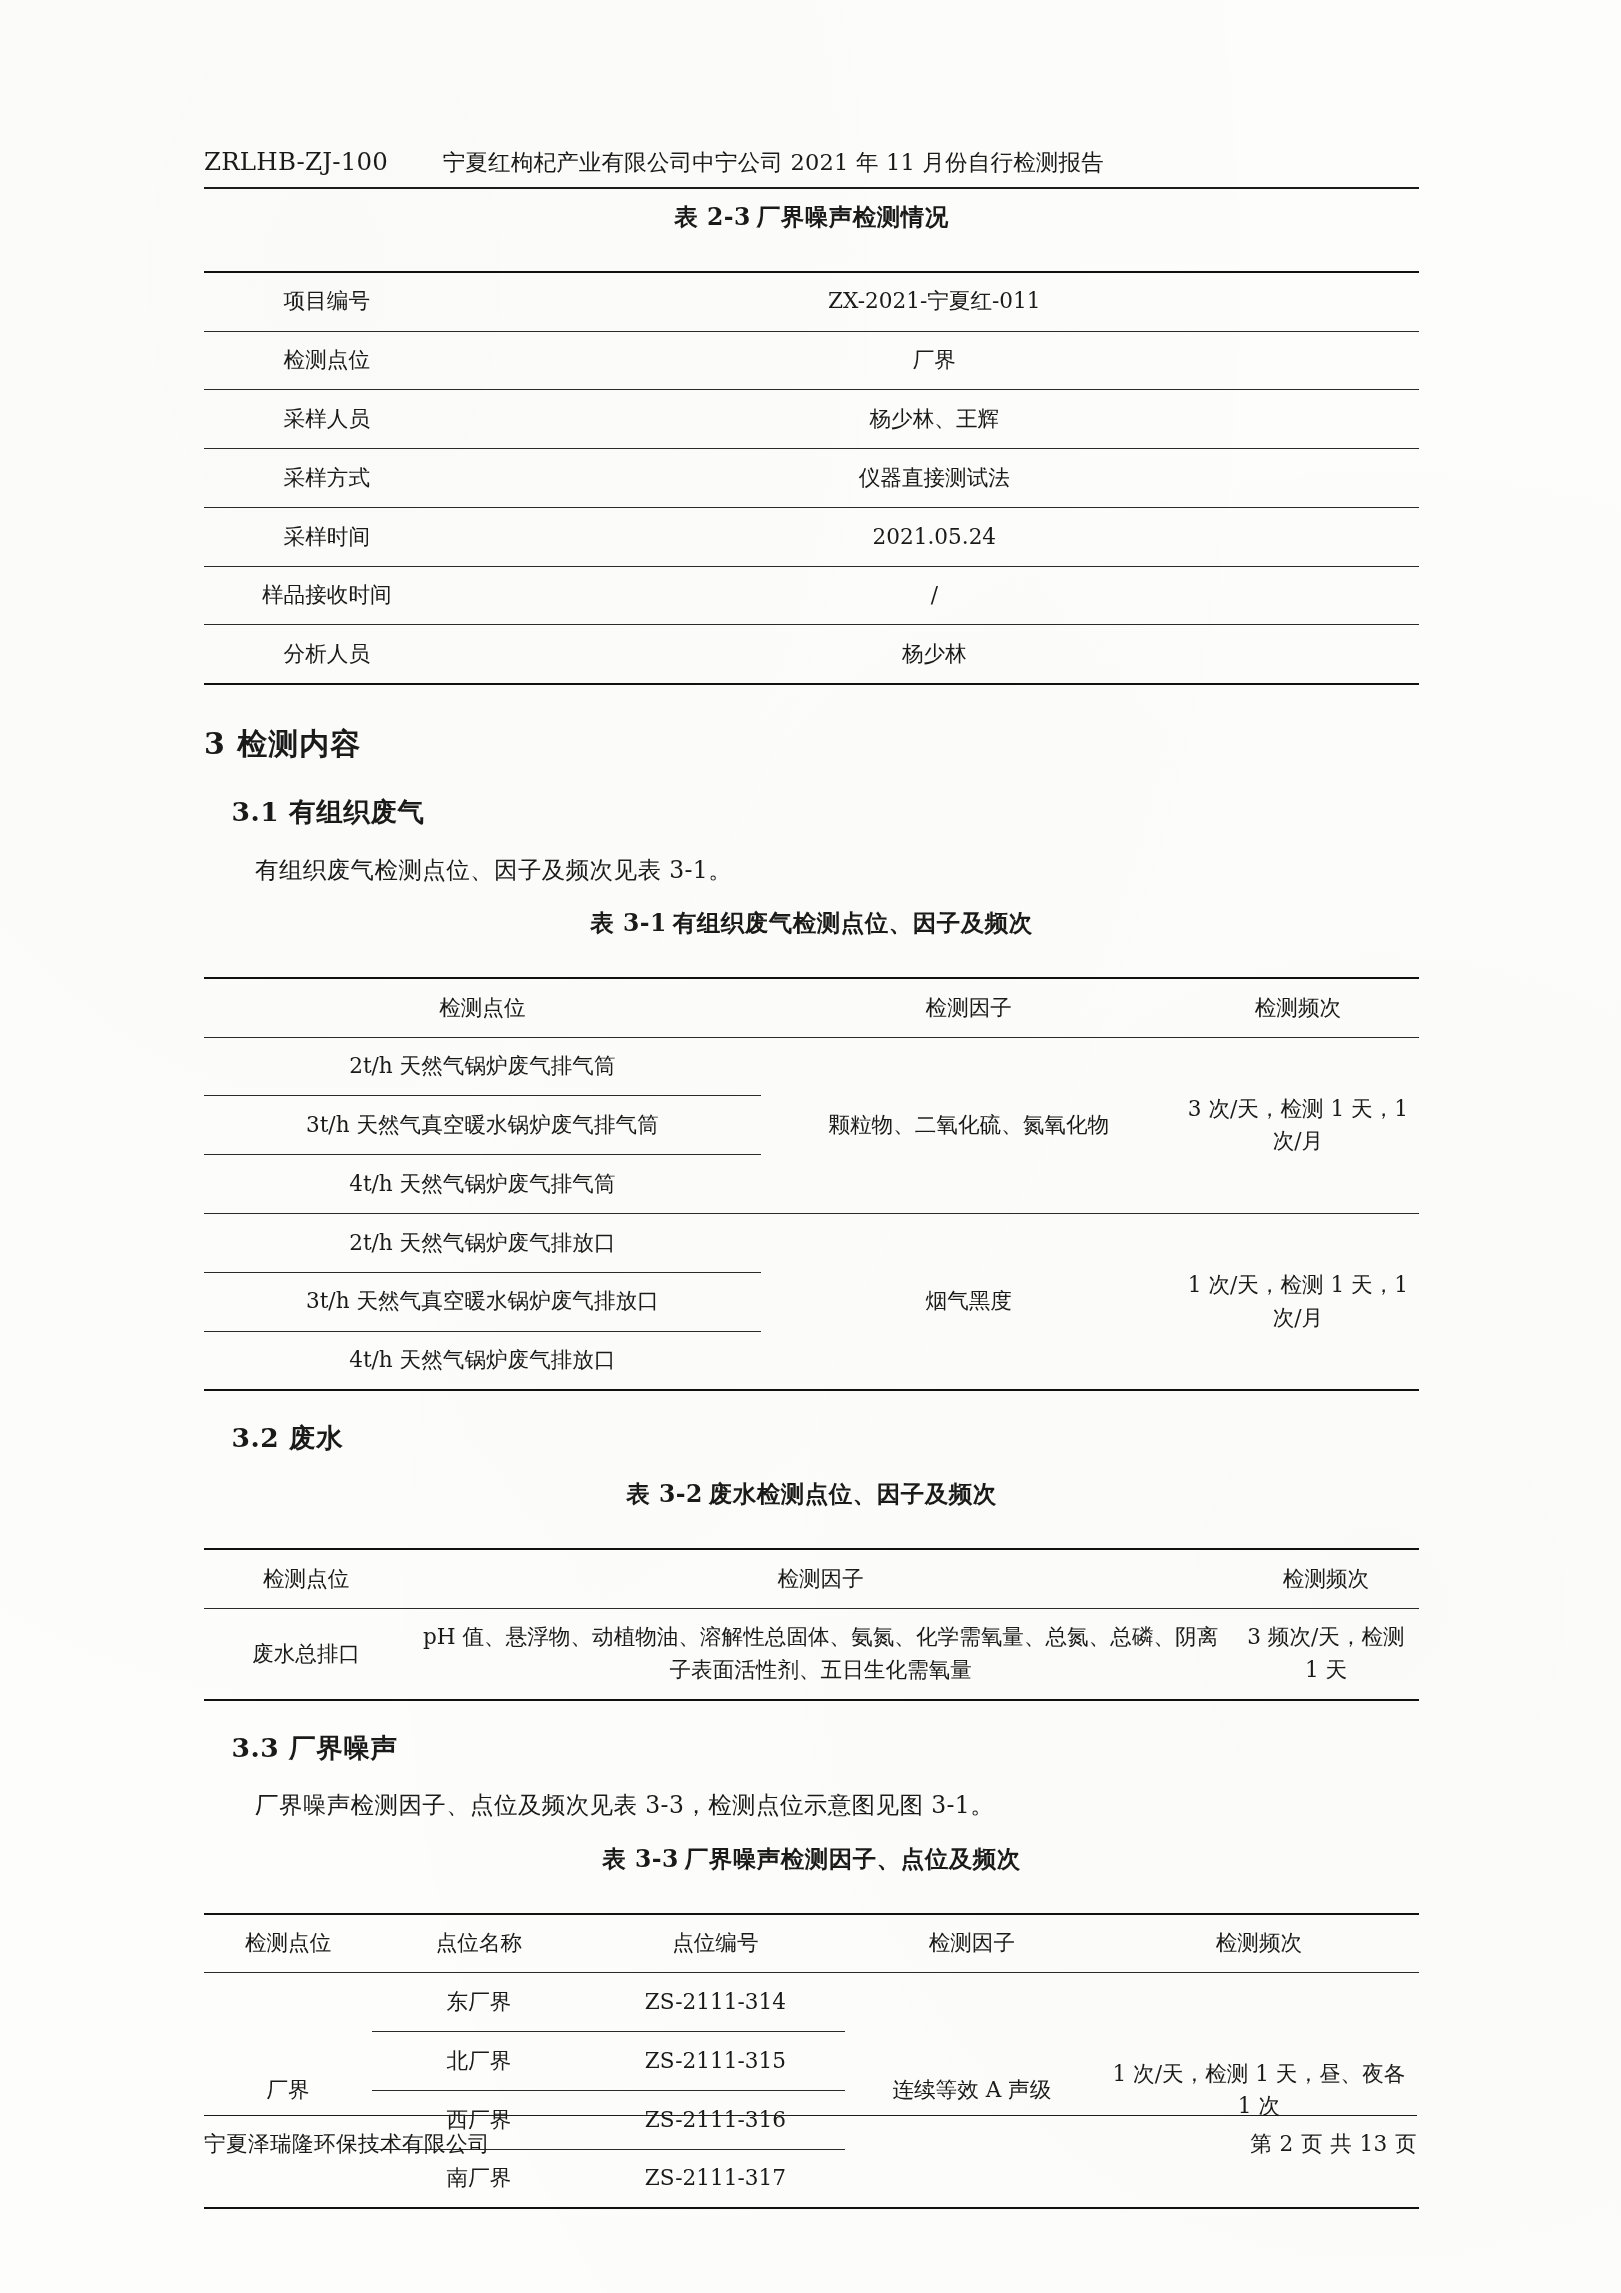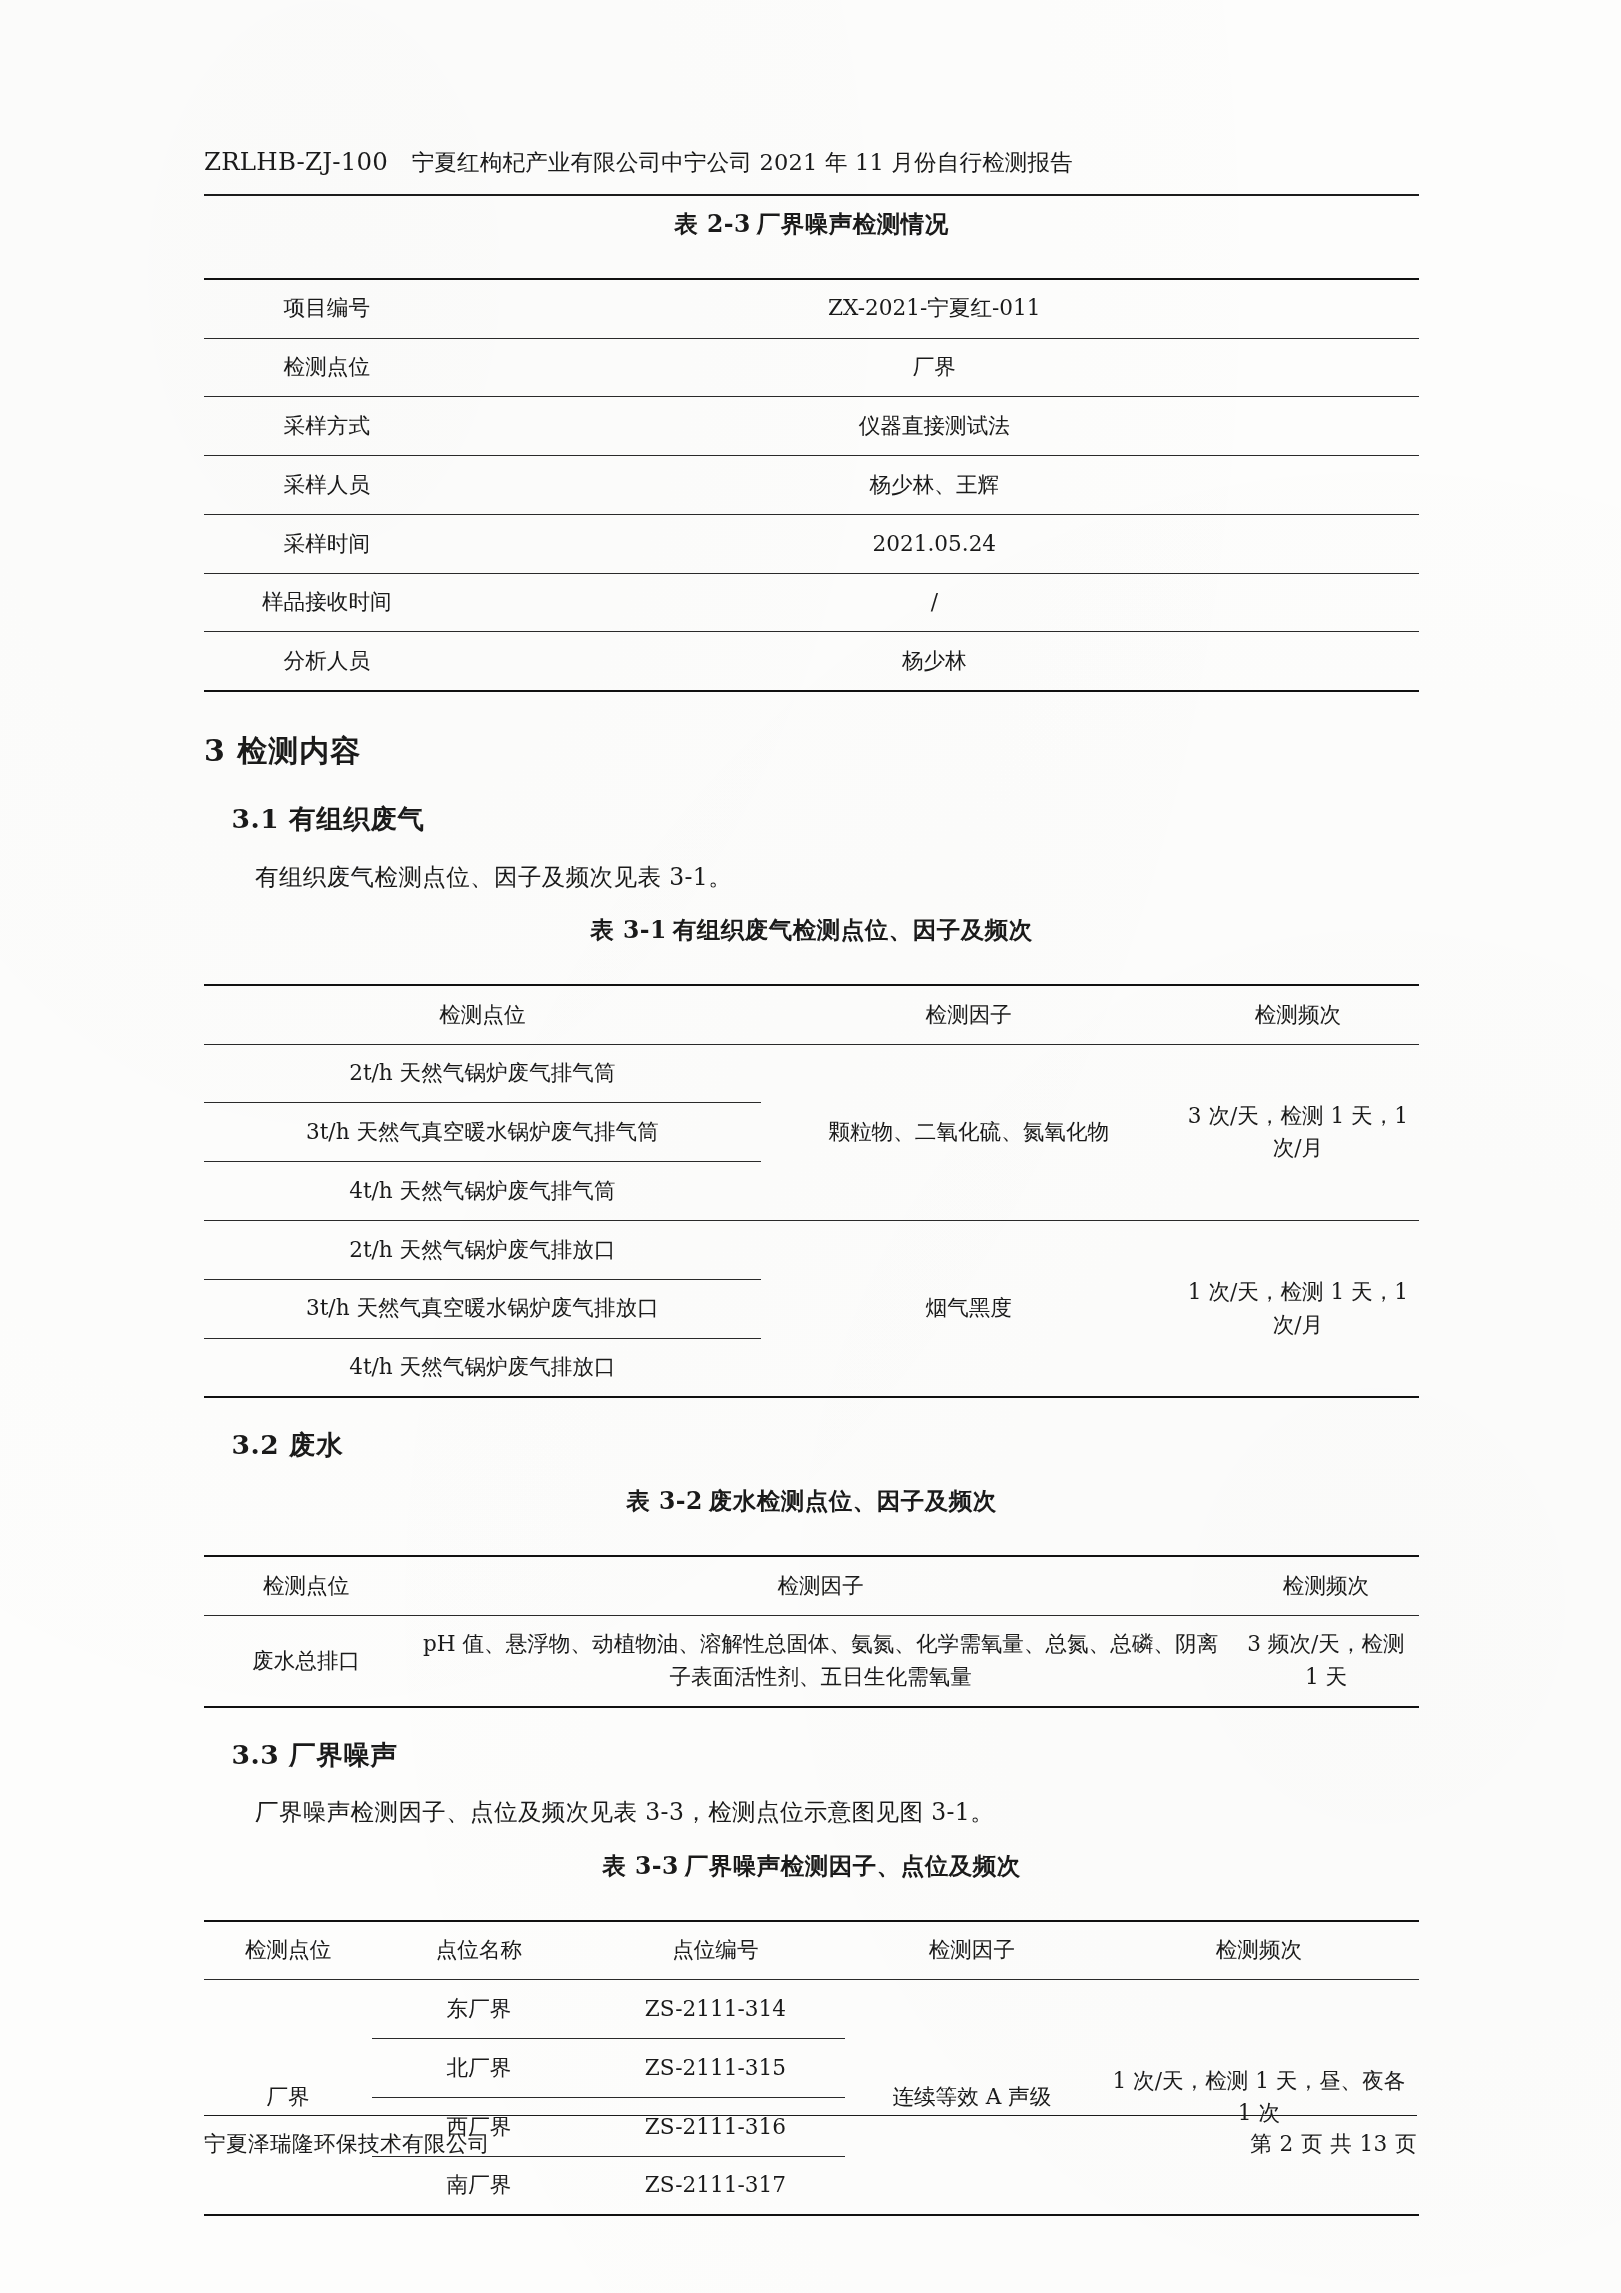--- a/index.html
+++ b/index.html
@@ -34,21 +34,22 @@
     top: 147px;
     width: 1215px;
   }
 
   
   .doc-header {
     display: flex;
     align-items: baseline;
     font-size: 23.5px;
     letter-spacing: 0.2px;
-    padding-bottom: 16px;
+    padding-bottom: 9px;
+    gap: 31px;
   }
   .doc-code {
     font-family: "DejaVu Serif", "Liberation Serif", serif;
     font-size: 24.5px;
     white-space: nowrap;
   }
   .doc-header-title {
     flex: 1;
     font-size: 22.5px;
     margin-left: 23.5px;
@@ -180,26 +181,26 @@
       <tbody>
         <tr>
           <td class="label">项目编号</td>
           <td>ZX-2021-宁夏红-011</td>
         </tr>
         <tr>
           <td class="label">检测点位</td>
           <td>厂界</td>
         </tr>
         <tr>
+          <td class="label">采样人员</td>
+          <td>杨少林、王辉</td>
+        </tr>
+        <tr>
           <td class="label">采样方式</td>
           <td>仪器直接测试法</td>
-        </tr>
-        <tr>
-          <td class="label">采样人员</td>
-          <td>杨少林、王辉</td>
         </tr>
         <tr>
           <td class="label">采样时间</td>
           <td>2021.05.24</td>
         </tr>
         <tr>
           <td class="label">样品接收时间</td>
           <td>/</td>
         </tr>
         <tr>

